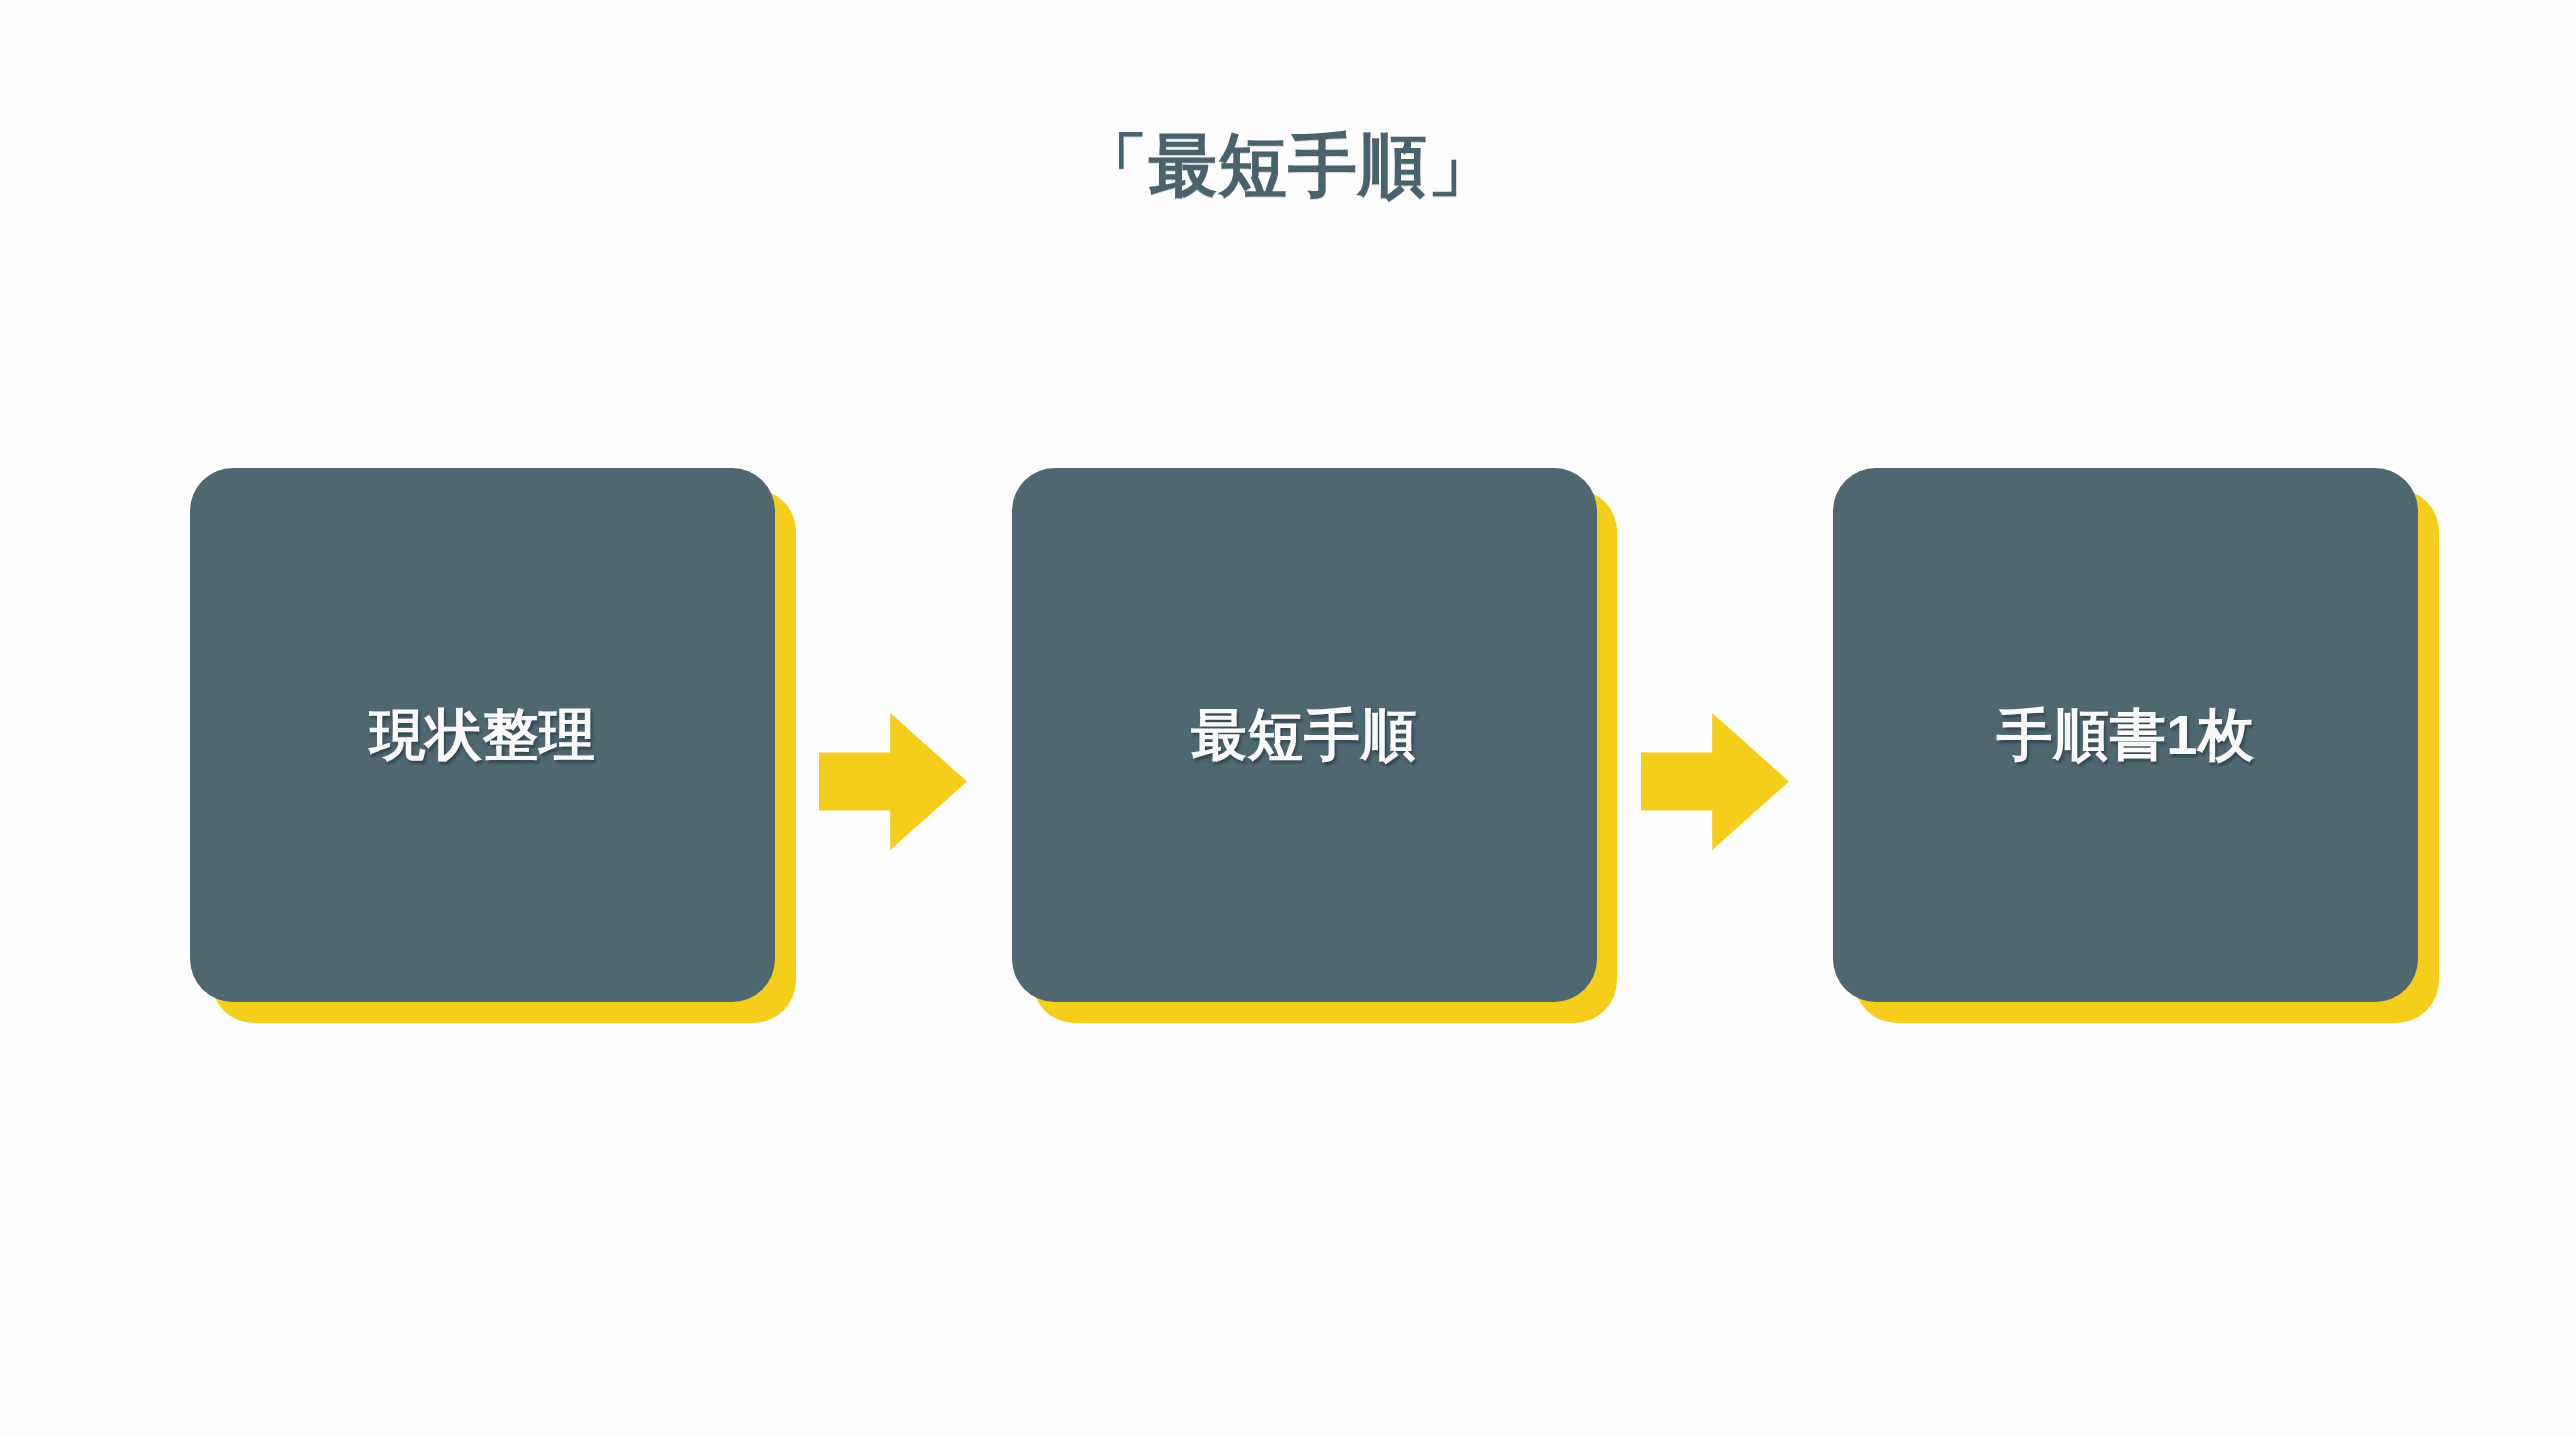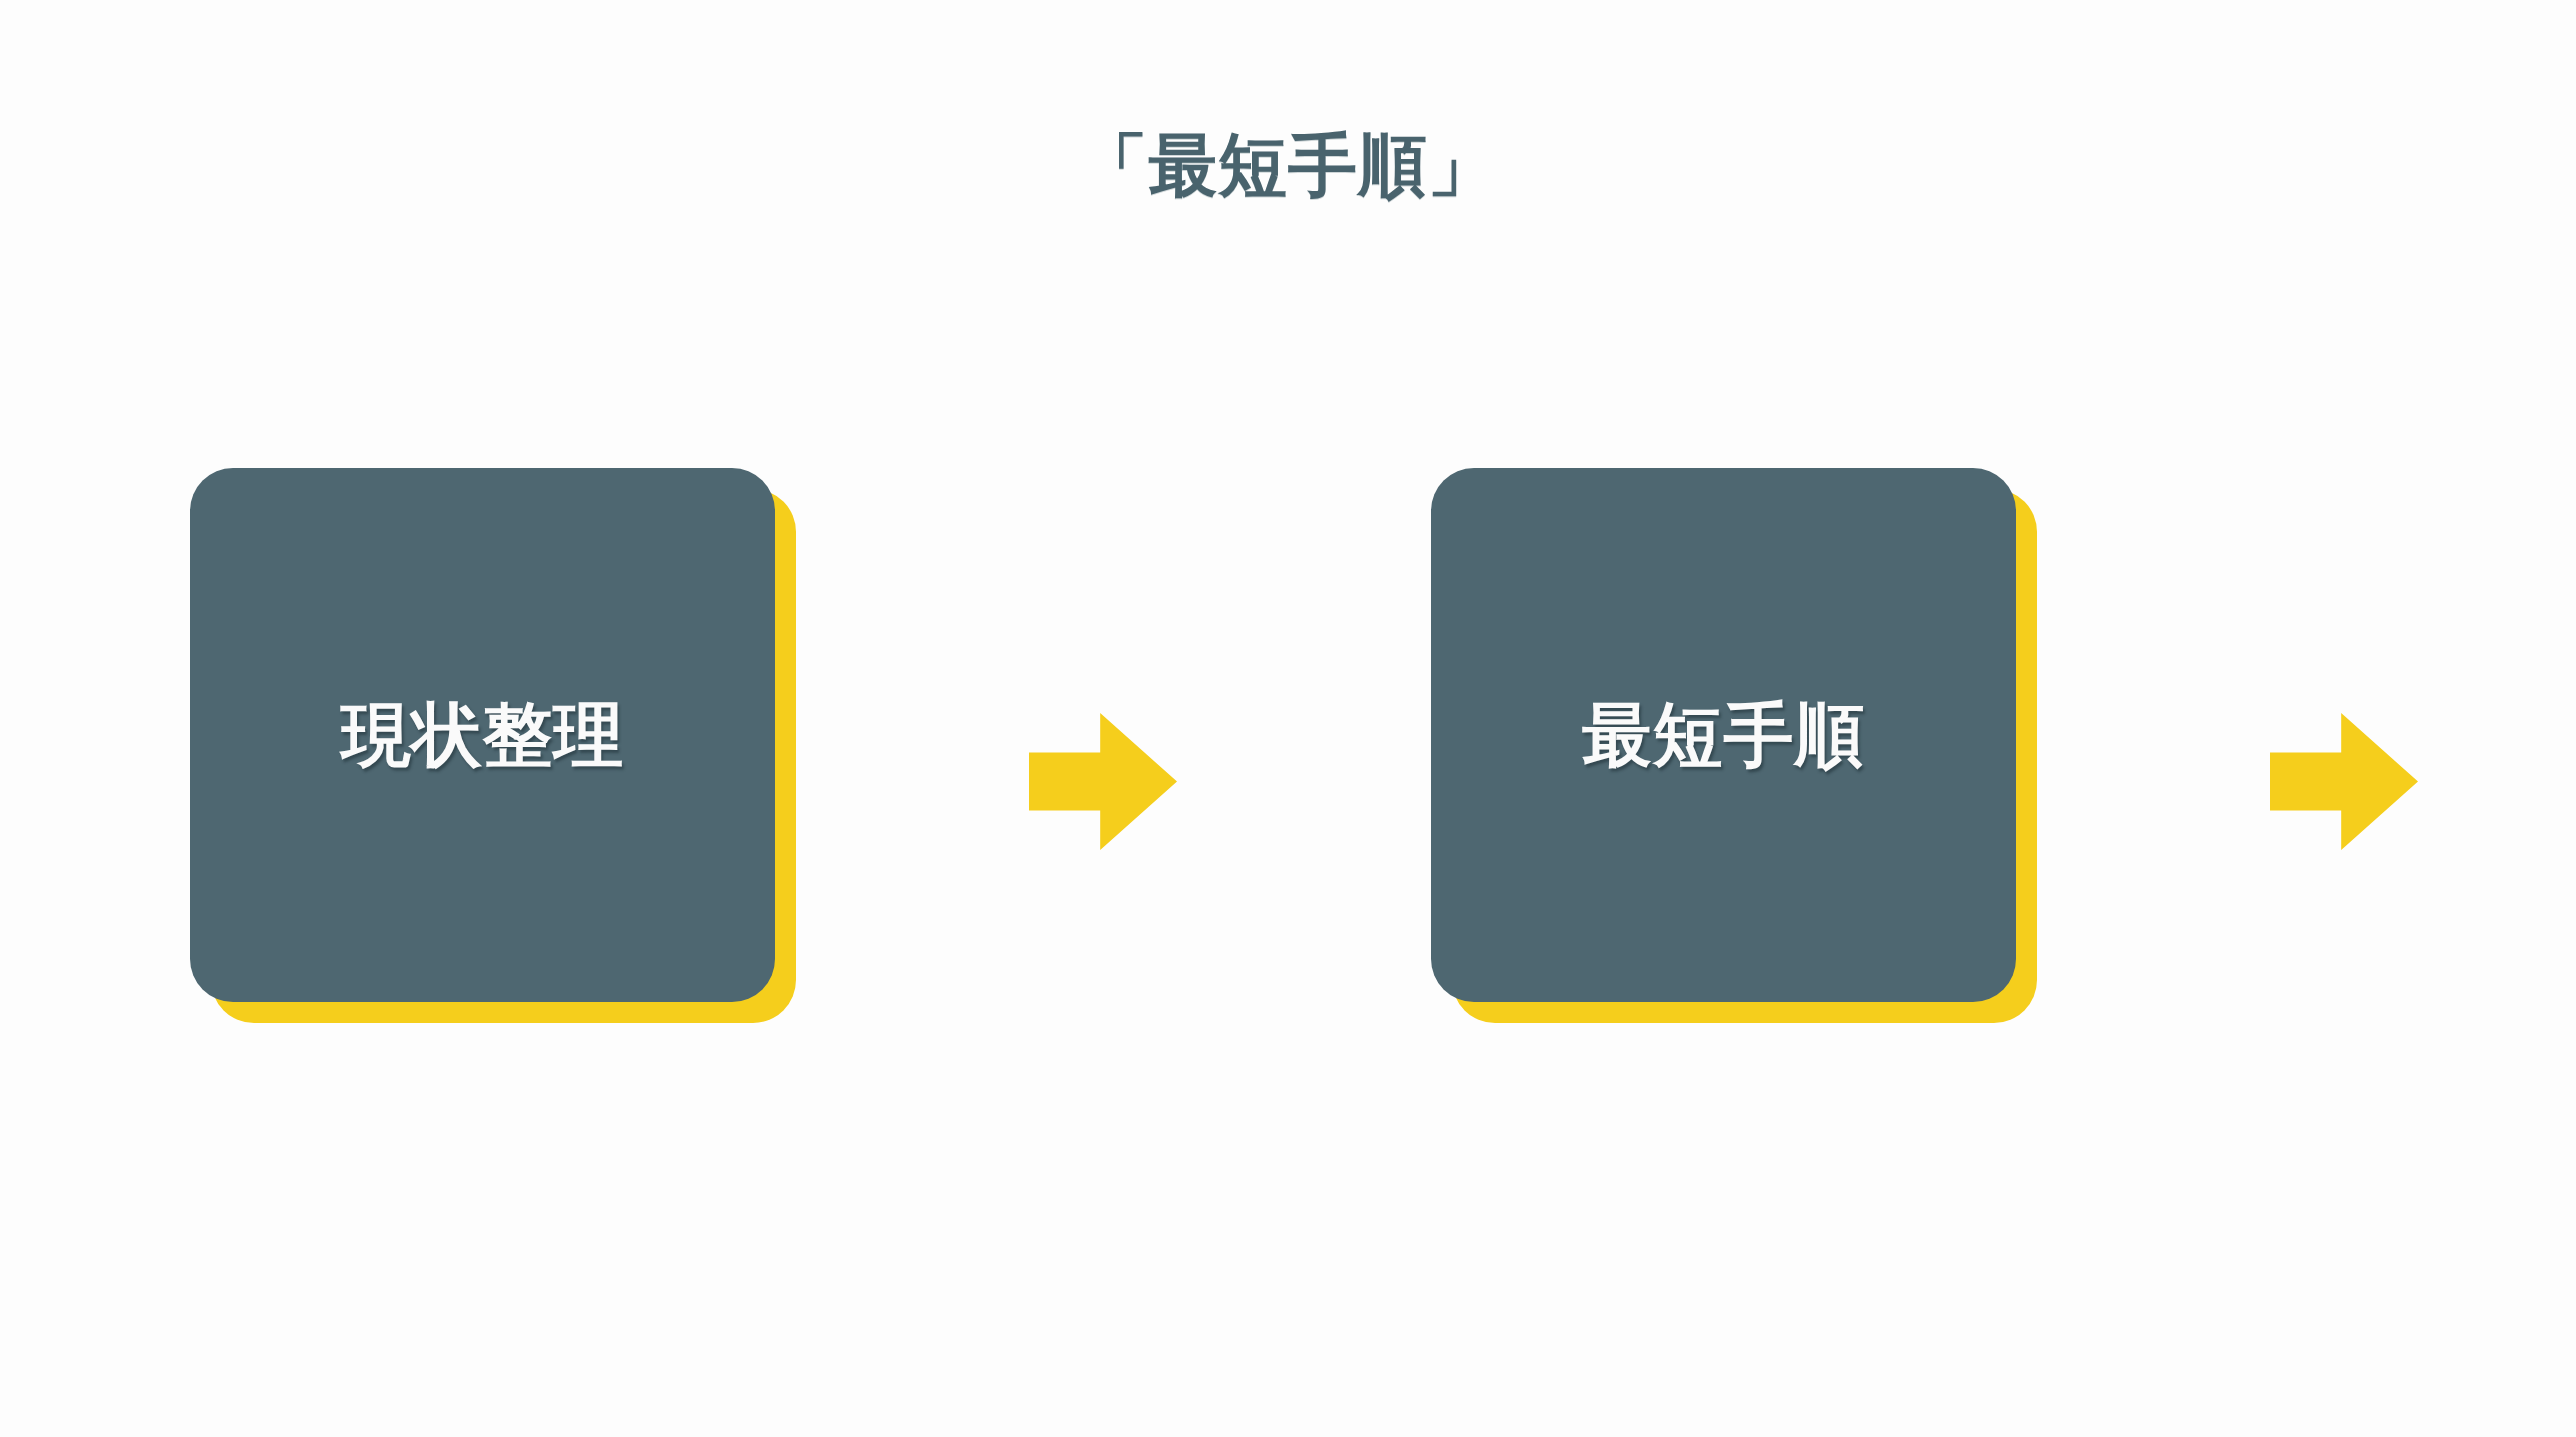--- a/index.html
+++ b/index.html
@@ -77,21 +77,21 @@
     top: 0;
     width: 585px;
     height: 534px;
     background: #4e6771;
     border-radius: 43px;
     display: flex;
     align-items: center;
     justify-content: center;
   }
   .card-label {
-    font-size: 70px;
+    font-size: 56px;
     font-weight: 700;
     color: #fafafa;
     line-height: 1.1;
     letter-spacing: 0.01em;
     white-space: nowrap;
     text-shadow: 1.9px 2.8px 2.8px rgba(20,35,42,0.45);
   }
 
   
   .arrow {
@@ -138,16 +138,22 @@
         <span class="card-label">最短手順</span>
       </div>
     </div>
 
     <div class="arrow">
       <svg viewBox="0 0 158 146" xmlns="http://www.w3.org/2000/svg" aria-hidden="true">
         <polygon points="0,42 76,42 76,0 158,73 76,146 76,104 0,104" fill="#f5ce1c"></polygon>
       </svg>
     </div>
 
+    <div class="card">
+      <div class="card-shadow"></div>
+      <div class="card-face">
+        <span class="card-label">手順書1枚</span>
+      </div>
+    </div>
 
   </div>
 </div>
 
 
 </body></html>

